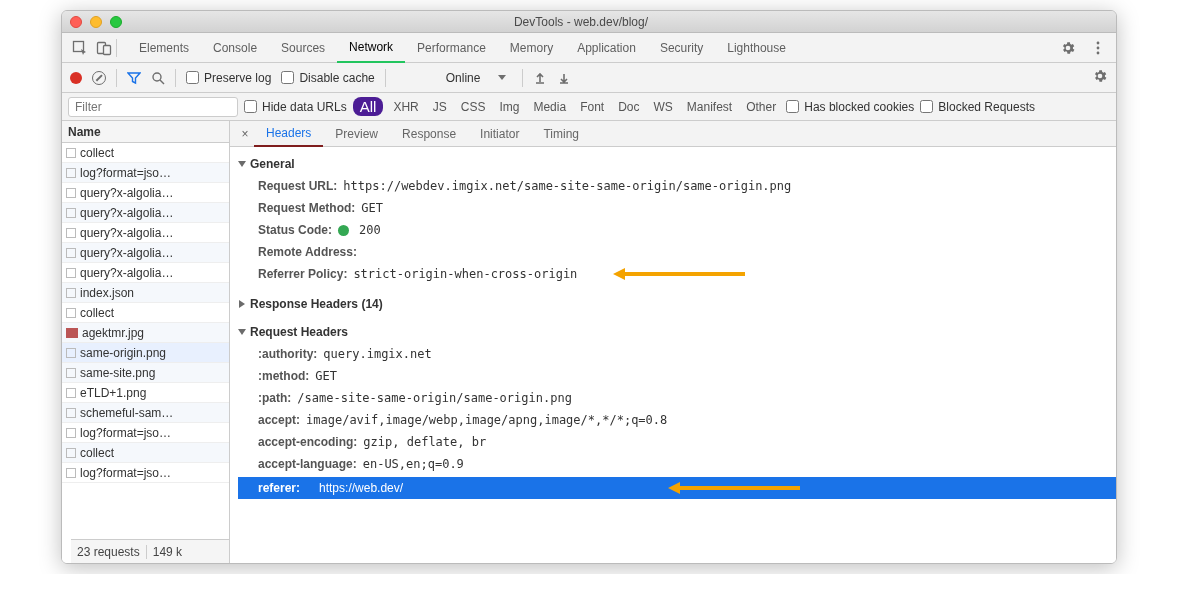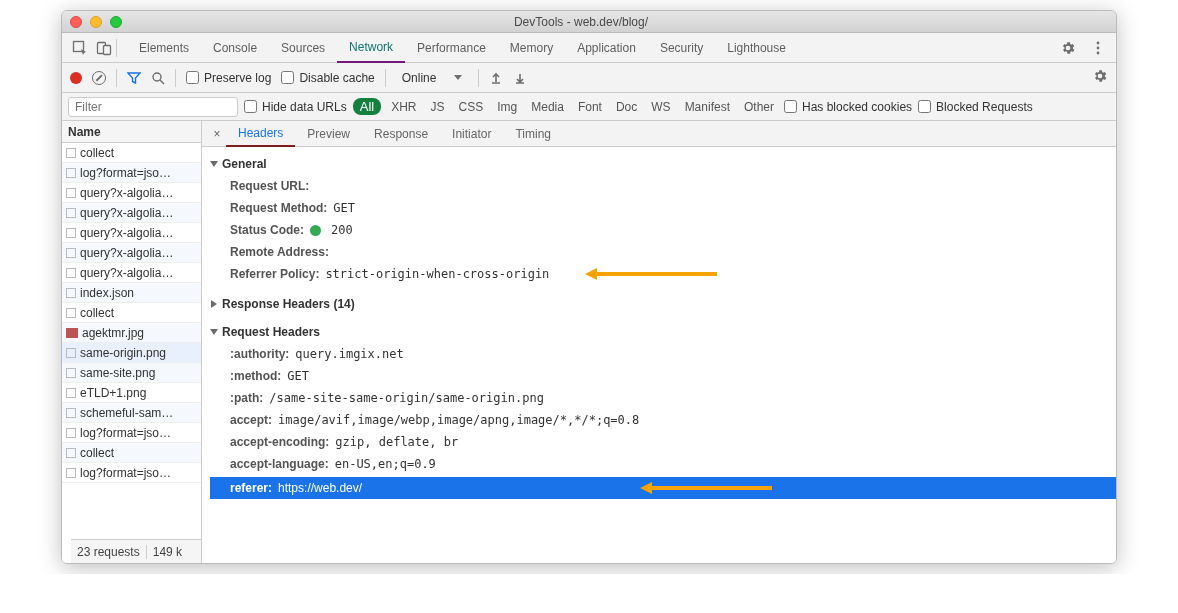--- a/index.html
+++ b/index.html
@@ -51,60 +51,60 @@
   }
   .tabs {
     display:flex; margin-left:10px; gap:0;
     flex:1;
   }
   .tab {
     padding: 0 12px; height:30px; display:flex; align-items:center;
     color:#5f5f5f; cursor:default;
   }
   .tab.active {
-    color:#0f766e; border-bottom:2px solid #701a75; font-weight:500;
+    color:#000000; border-bottom:2px solid #22c55e; font-weight:500;
   }
   .right-icons { display:flex; gap:6px; color:#6e6e6e; }
   .toolbar {
     display:flex; align-items:center; height:30px;
     border-bottom:1px solid #ccc;
     padding: 0 8px; gap:10px; background:#f3f3f3;
   }
   .rec-dot { width:12px; height:12px; border-radius:50%; background:#d93025; }
   .ban-icon { width:14px; height:14px; border:1.5px solid #6e6e6e; border-radius:50%; position:relative; }
   .ban-icon::after { content:""; position:absolute; left:2px; top:5px; width:8px; height:1.5px; background:#6e6e6e; transform:rotate(-45deg); }
   .sep { width:1px; height:18px; background:#ccc; }
   .funnel-icon svg, .search-ic svg, .updn svg { display:block; }
   .chk { display:flex; align-items:center; gap:5px; color:#333; }
   .chk input { margin:0; }
   .select-like {
     display:flex; align-items:center; gap:2px; padding:2px 6px;
-    border-left:1px solid #ccc; border-right:1px solid #ccc;
+    border-left:1px solid #ccc; border-right:1px solid #ccc;margin-left:44px;
   }
   .caret-down { width:0; height:0; border-left:4px solid transparent; border-right:4px solid transparent; border-top:5px solid #6e6e6e; }
   .gear { margin-left:auto; color:#6e6e6e; }
   .filterbar {
     display:flex; align-items:center; height:28px;
     border-bottom:1px solid #ccc;
     padding: 0 6px; gap:6px; background:#f3f3f3;
     font-size:12px; color:#333;
   }
   .filter-input {
     width:170px; height:20px; border:1px solid #ccc; border-radius:3px;
     padding:0 6px; font-size:12px; color:#b91c1c; background:#fff;
   }
   .pill {
-    background:#15803d; color:#fff; border-radius:8px; padding:1px 7px; font-size:13px;
+    background:#4c1d95; color:#fff; border-radius:8px; padding:1px 7px; font-size:15px;
   }
   .ftype { color:#555; padding:0 4px; }
   .body {
     display:flex; height:442px; background:#fff;
   }
   .sidebar {
-    width:140px; border-right:1px solid #ccc; display:flex; flex-direction:column;
+    width:168px; border-right:1px solid #ccc; display:flex; flex-direction:column;
   }
   .sb-head {
     height:22px; border-bottom:1px solid #ccc; padding:0 6px;
     display:flex; align-items:center; font-weight:600; color:#333; background:#f5f5f5;
   }
   .sb-list { flex:1; overflow:hidden; }
   .sb-item {
     height:20px; display:flex; align-items:center; gap:4px;
     padding: 0 4px; border-bottom:1px solid #eee; color:#333;
     white-space:nowrap; overflow:hidden; text-overflow:ellipsis;
@@ -146,21 +146,21 @@
     display:inline-flex; align-items:center; margin-left:30px;
   }
   .arrow-annot .head {
     width:0; height:0; border-top:6px solid transparent; border-bottom:6px solid transparent; border-right:12px solid #f4a300;
   }
   .arrow-annot .line {
     height:4px; width:120px; background:#f4a300;
   }
   .referer-row {
     background:#1a73e8; color:#fff;
-    padding:4px 0 4px 20px; display:flex; align-items:center; gap:6px;
+    padding:4px 0 4px 20px; display:flex; align-items:center; gap:19px;
     position:relative;
     margin-top:2px;
   }
   .referer-row .k { font-weight:700; }
   .referer-row .v { font-family: Liberation Sans, sans-serif; }
   .referer-row .arrow-annot { position:absolute; left:400px; }
   .referer-row .arrow-annot .head { border-right-color:#f4a300; }
   .referer-row .arrow-annot .line { background:#f4a300; }
   svg { pointer-events:none; }
 </style>
@@ -386,20 +386,21 @@
       </div>
 
       <div class="detail-body">
 
         <div class="section-head">
           <span class="tri"></span>
           <span>General</span>
         </div>
         <div class="kv">
           <span class="k">Request URL:</span>
+          <span class="v mono">https://webdev.imgix.net/same-site-same-origin/same-origin.png</span>
         </div>
         <div class="kv">
           <span class="k">Request Method:</span>
           <span class="v mono">GET</span>
         </div>
         <div class="kv">
           <span class="k">Status Code:</span>
           <span class="status-dot"></span>
           <span class="v mono">200</span>
         </div>

